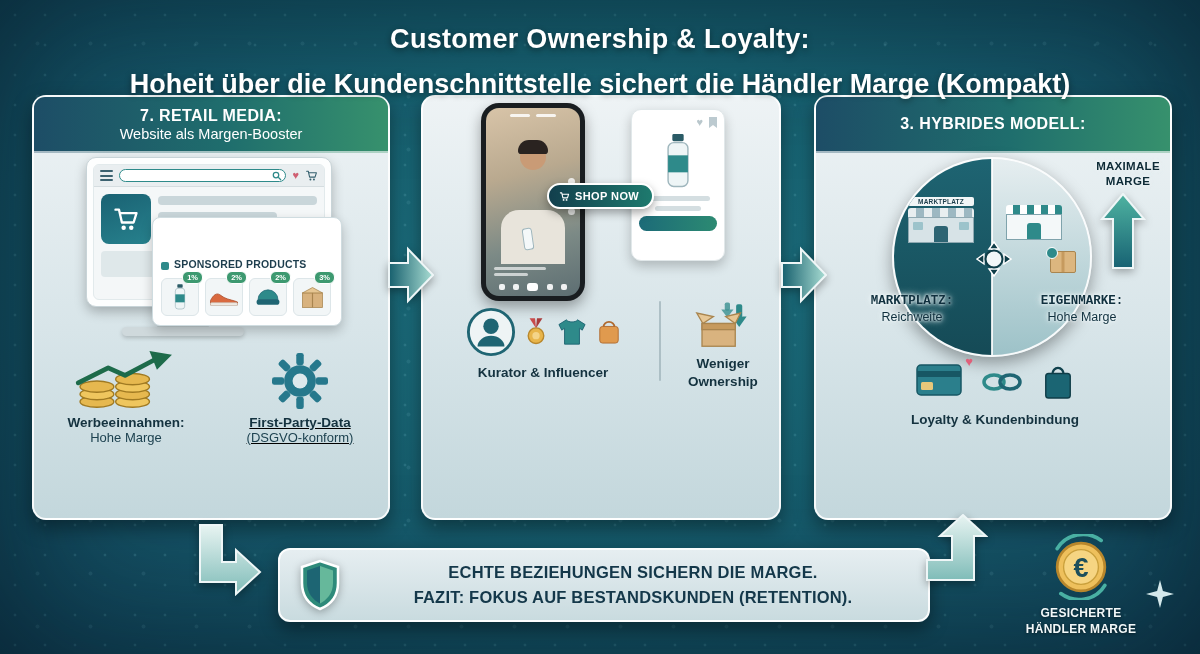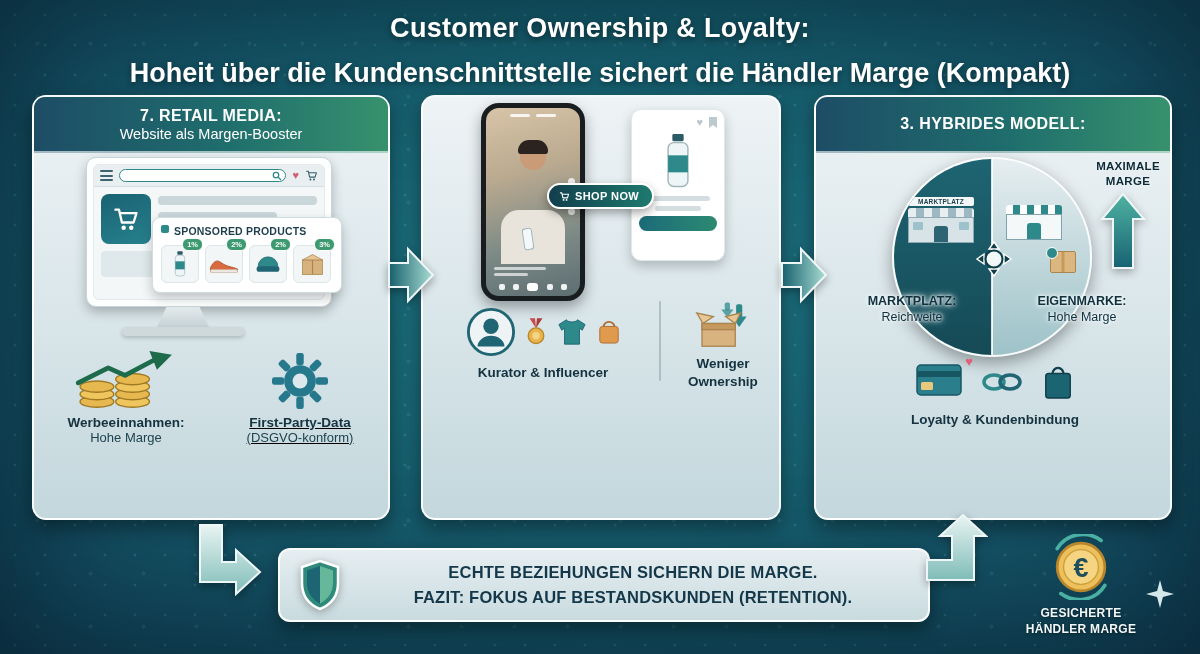--- a/index.html
+++ b/index.html
@@ -7,21 +7,21 @@
   .stage{position:relative;width:1200px;height:654px;overflow:hidden;
     font-family:"Liberation Sans","DejaVu Sans",sans-serif;
     background:radial-gradient(ellipse at 50% 42%, #1e7482 0%, #176070 42%, #113f55 100%);}
   .bg-dots{position:absolute;inset:0;
     background-image:radial-gradient(rgba(140,220,230,.16) 1.2px, transparent 1.7px),
                      radial-gradient(rgba(160,230,240,.10) 1.7px, transparent 2.3px);
     background-size:30px 30px, 53px 53px;background-position:0 0, 11px 17px;}
   .vignette{position:absolute;inset:0;box-shadow:inset 0 0 150px rgba(4,22,32,.6);pointer-events:none;}
 
   
-  .title{position:absolute;top:13px;left:0;width:100%;text-align:center;color:#fff;z-index:5;}
+  .title{position:absolute;top:24px;left:0;width:100%;text-align:center;color:#fff;z-index:5;}
   .title-l1{font-size:27px;font-weight:bold;letter-spacing:.3px;text-shadow:0 2px 6px rgba(0,0,0,.45);}
   .title-l2{font-size:27px;font-weight:bold;margin-top:14px;text-shadow:0 2px 6px rgba(0,0,0,.45);}
 
   
   .panel{position:absolute;top:95px;height:425px;border-radius:14px;
     border:2px solid rgba(255,255,255,.85);
     background:linear-gradient(180deg,#eef3f5 0%,#d8e5e9 55%,#c3d7dc 100%);
     box-shadow:0 8px 20px rgba(0,0,0,.4);z-index:4;}
   .p1{left:32px;width:358px;}
   .p2{left:421px;width:360px;}
@@ -45,21 +45,21 @@
   .web-row{display:flex;gap:7px;padding:7px;}
   .cart-tile{width:50px;height:50px;border-radius:8px;background:linear-gradient(160deg,#1a6273,#27818d);
     display:flex;align-items:center;justify-content:center;}
   .bars{flex:1;display:flex;flex-direction:column;gap:7px;padding-top:2px;}
   .bar{height:9px;border-radius:4px;background:#c9d6da;}
   .b1{width:100%;}.b2{width:75%;}.b3{width:55%;}
   .web-row2{margin:0 7px;display:flex;gap:6px;}
   .blk{height:26px;flex:1;background:#dfe8ea;border-radius:4px;}
   .sponsored-card{position:absolute;left:118px;top:64px;width:190px;background:#fff;border:1.5px solid #cfdce0;
     border-radius:8px;box-shadow:0 5px 12px rgba(0,0,0,.22);padding:7px 8px 9px;z-index:3;}
-  .sp-title{display:flex;align-items:flex-start;gap:5px;font-size:10.5px;font-weight:bold;color:#1d3d4d;letter-spacing:.2px;margin-bottom:8px;}
+  .sp-title{display:flex;align-items:flex-end;gap:5px;font-size:10.5px;font-weight:bold;color:#1d3d4d;letter-spacing:.2px;margin-bottom:8px;margin-top:33px;}
   .tag-sq{width:8px;height:8px;background:#2e8a8a;border-radius:2px;flex:none;}
   .prod-row{display:flex;gap:6px;}
   .prod{position:relative;width:38px;height:38px;background:#f2f6f7;border:1px solid #dde6e9;border-radius:6px;
     display:flex;align-items:center;justify-content:center;}
   .badge{position:absolute;top:-8px;right:-5px;background:#3d9970;color:#fff;font-size:7.5px;font-weight:bold;
     padding:1px 4px;border-radius:6px;border:1px solid #fff;line-height:1.2;}
   .stand-neck{position:absolute;left:123px;top:154px;width:52px;height:20px;background:linear-gradient(#e4eaec,#c6d2d6);
     clip-path:polygon(18% 0,82% 0,100% 100%,0 100%);}
   .stand-base{position:absolute;left:88px;top:174px;width:122px;height:9px;background:#cfd9dc;border-radius:5px;box-shadow:0 2px 4px rgba(0,0,0,.2);}
   .stat{position:absolute;top:196px;width:168px;text-align:center;}
@@ -142,21 +142,21 @@
   .em-box::after{content:"";position:absolute;left:-5px;top:-5px;width:10px;height:10px;border-radius:50%;background:#2e8a8a;border:1.5px solid #fff;}
   .crosshair{position:absolute;left:82px;top:82px;}
   .maxmarge{position:absolute;left:266px;top:6px;width:92px;text-align:center;font-size:11.5px;font-weight:bold;
     color:#0d2a36;letter-spacing:.3px;line-height:1.3;
     text-shadow:0 0 4px rgba(238,245,247,.9),0 0 6px rgba(238,245,247,.8);}
   .maxarrow{position:absolute;left:284px;top:40px;filter:drop-shadow(0 3px 4px rgba(0,0,0,.3));}
   .lab{position:absolute;top:140px;width:140px;text-align:center;font-size:12.5px;color:#10303e;line-height:1.3;
     text-shadow:0 0 3px rgba(240,248,250,1),0 0 5px rgba(240,248,250,.95),0 0 8px rgba(240,248,250,.9);}
   .lab-left{left:26px;}
   .lab-right{left:196px;}
-  .lab b{display:block;font-size:12.5px;}
+  .lab b{display:block;font-size:12.5px;font-family:Liberation Mono, monospace;}
   .loyalty{position:absolute;left:42px;top:206px;width:274px;text-align:center;}
   .loy-icons{height:46px;display:flex;align-items:center;justify-content:center;gap:18px;}
   .card-wrap{position:relative;}
   .card-heart{position:absolute;top:-9px;right:-11px;color:#e0607a;font-size:13px;line-height:1;}
   .loy-label{font-size:13.5px;font-weight:bold;color:#14323f;margin-top:7px;}
 
   
   .banner{position:absolute;left:278px;top:548px;width:652px;height:74px;border-radius:12px;z-index:5;
     border:2px solid rgba(255,255,255,.9);background:linear-gradient(180deg,#e6eef1,#c9dbdf);
     box-shadow:0 7px 18px rgba(0,0,0,.4);display:flex;align-items:center;gap:14px;padding:0 18px;}

